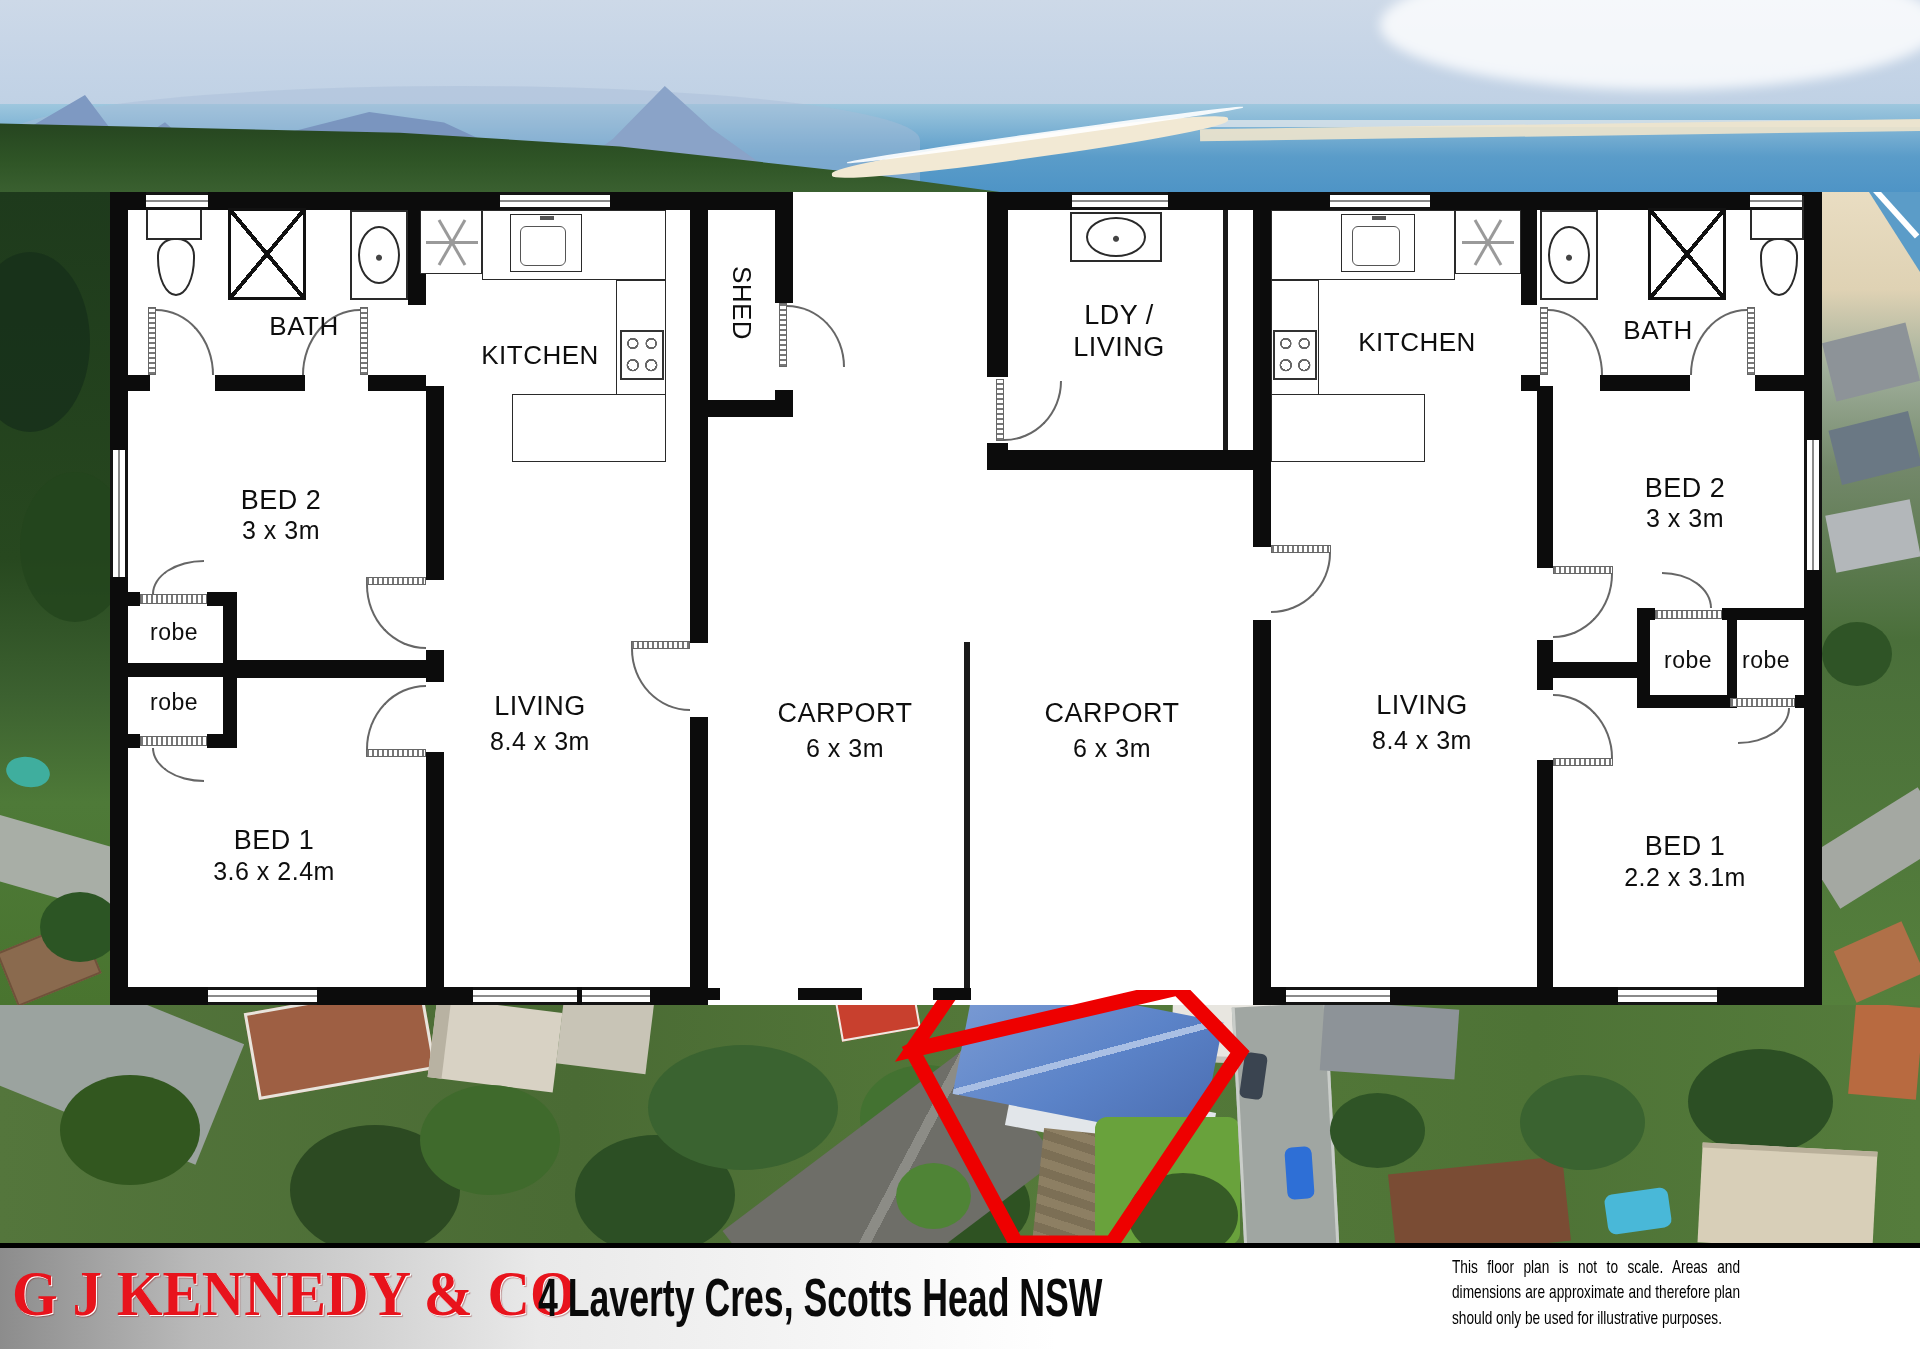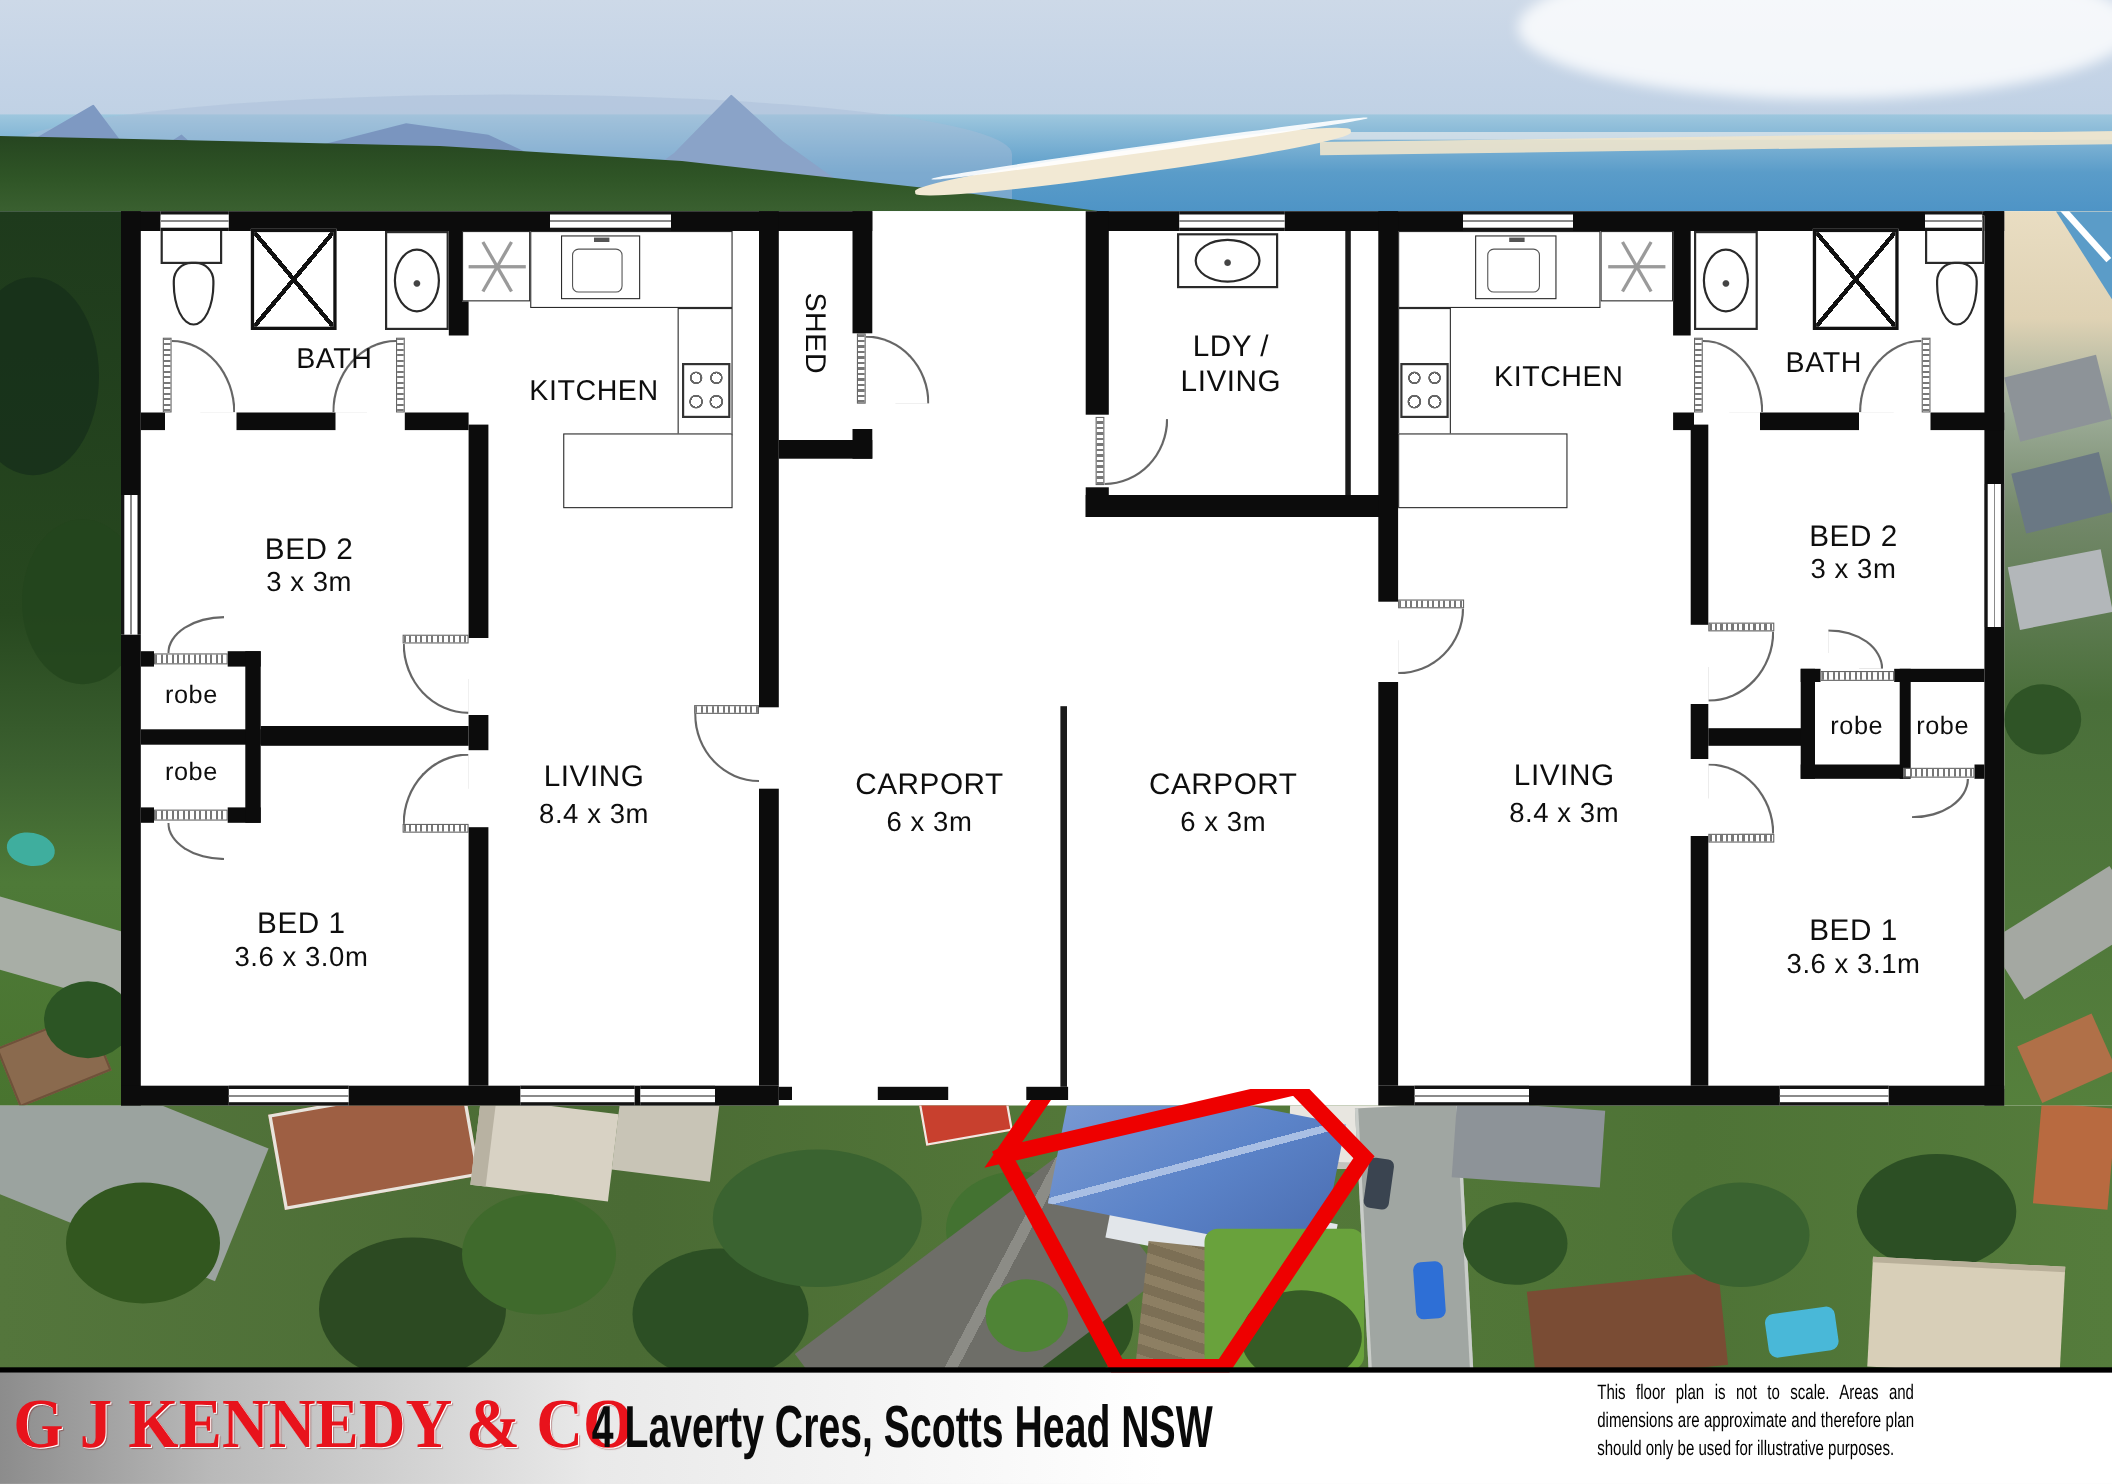--- a/index.html
+++ b/index.html
@@ -271,35 +271,35 @@
   <div class="lbl" style="left:741px;top:303px;font-size:26px;transform:translate(-50%,-50%) rotate(90deg);">SHED</div>
   <div class="lbl" style="left:1119px;top:315px;">LDY /</div>
   <div class="lbl" style="left:1119px;top:347px;">LIVING</div>
   <div class="lbl" style="left:1417px;top:342px;font-size:26px;">KITCHEN</div>
   <div class="lbl" style="left:1658px;top:330px;font-size:26px;">BATH</div>
   <div class="lbl" style="left:281px;top:500px;">BED 2</div>
   <div class="lbl dim" style="left:281px;top:530px;">3 x 3m</div>
   <div class="lbl" style="left:174px;top:632px;font-size:23px;">robe</div>
   <div class="lbl" style="left:174px;top:702px;font-size:23px;">robe</div>
   <div class="lbl" style="left:274px;top:840px;">BED 1</div>
-  <div class="lbl dim" style="left:274px;top:871px;">3.6 x 3.0m</div>
+  <div class="lbl dim" style="left:274px;top:871px;">3.6 x 2.4m</div>
   <div class="lbl" style="left:540px;top:706px;">LIVING</div>
   <div class="lbl dim" style="left:540px;top:741px;">8.4 x 3m</div>
   <div class="lbl" style="left:845px;top:713px;">CARPORT</div>
   <div class="lbl dim" style="left:845px;top:748px;">6 x 3m</div>
   <div class="lbl" style="left:1112px;top:713px;">CARPORT</div>
   <div class="lbl dim" style="left:1112px;top:748px;">6 x 3m</div>
   <div class="lbl" style="left:1422px;top:705px;">LIVING</div>
   <div class="lbl dim" style="left:1422px;top:740px;">8.4 x 3m</div>
   <div class="lbl" style="left:1685px;top:488px;">BED 2</div>
   <div class="lbl dim" style="left:1685px;top:518px;">3 x 3m</div>
   <div class="lbl" style="left:1688px;top:660px;font-size:23px;">robe</div>
   <div class="lbl" style="left:1766px;top:660px;font-size:23px;">robe</div>
   <div class="lbl" style="left:1685px;top:846px;">BED 1</div>
-  <div class="lbl dim" style="left:1685px;top:877px;">3.6 x 3.1m</div>
+  <div class="lbl dim" style="left:1685px;top:877px;">2.2 x 3.1m</div>
 
   <div style="left:0;top:1243px;width:1920px;height:5px;background:#000;z-index:50;"></div>
   <div style="left:0;top:1248px;width:1920px;height:101px;background:linear-gradient(90deg,#8c8c8c 0%,#b9b9b9 10%,#e9e9e9 28%,#ffffff 55%,#ffffff 100%);z-index:50;">
     <div style="left:12px;top:14px;width:520px;font-family:'Liberation Serif',serif;font-weight:700;font-size:64px;line-height:1;color:#e8131c;letter-spacing:0px;transform:scaleX(.92);transform-origin:left top;text-shadow:1px 1px 0 #ffffff,2px 2px 1px rgba(120,0,0,.35);white-space:nowrap;">G J KENNEDY &amp; CO</div>
     <div style="left:538px;top:22px;font-family:'Liberation Sans',sans-serif;font-weight:600;font-size:54px;line-height:1;color:#0a0a0a;transform:scaleX(.66);transform-origin:left top;white-space:nowrap;">4 Laverty Cres, Scotts Head NSW</div>
     <div style="left:1452px;top:6px;width:400px;font-family:'Liberation Sans',sans-serif;font-size:19px;line-height:1.33;color:#000;text-align:justify;transform:scaleX(.72);transform-origin:left top;">This floor plan is not to scale. Areas and dimensions are approximate and therefore plan should only be used for illustrative purposes.</div>
   </div>
 
 </div>
 

